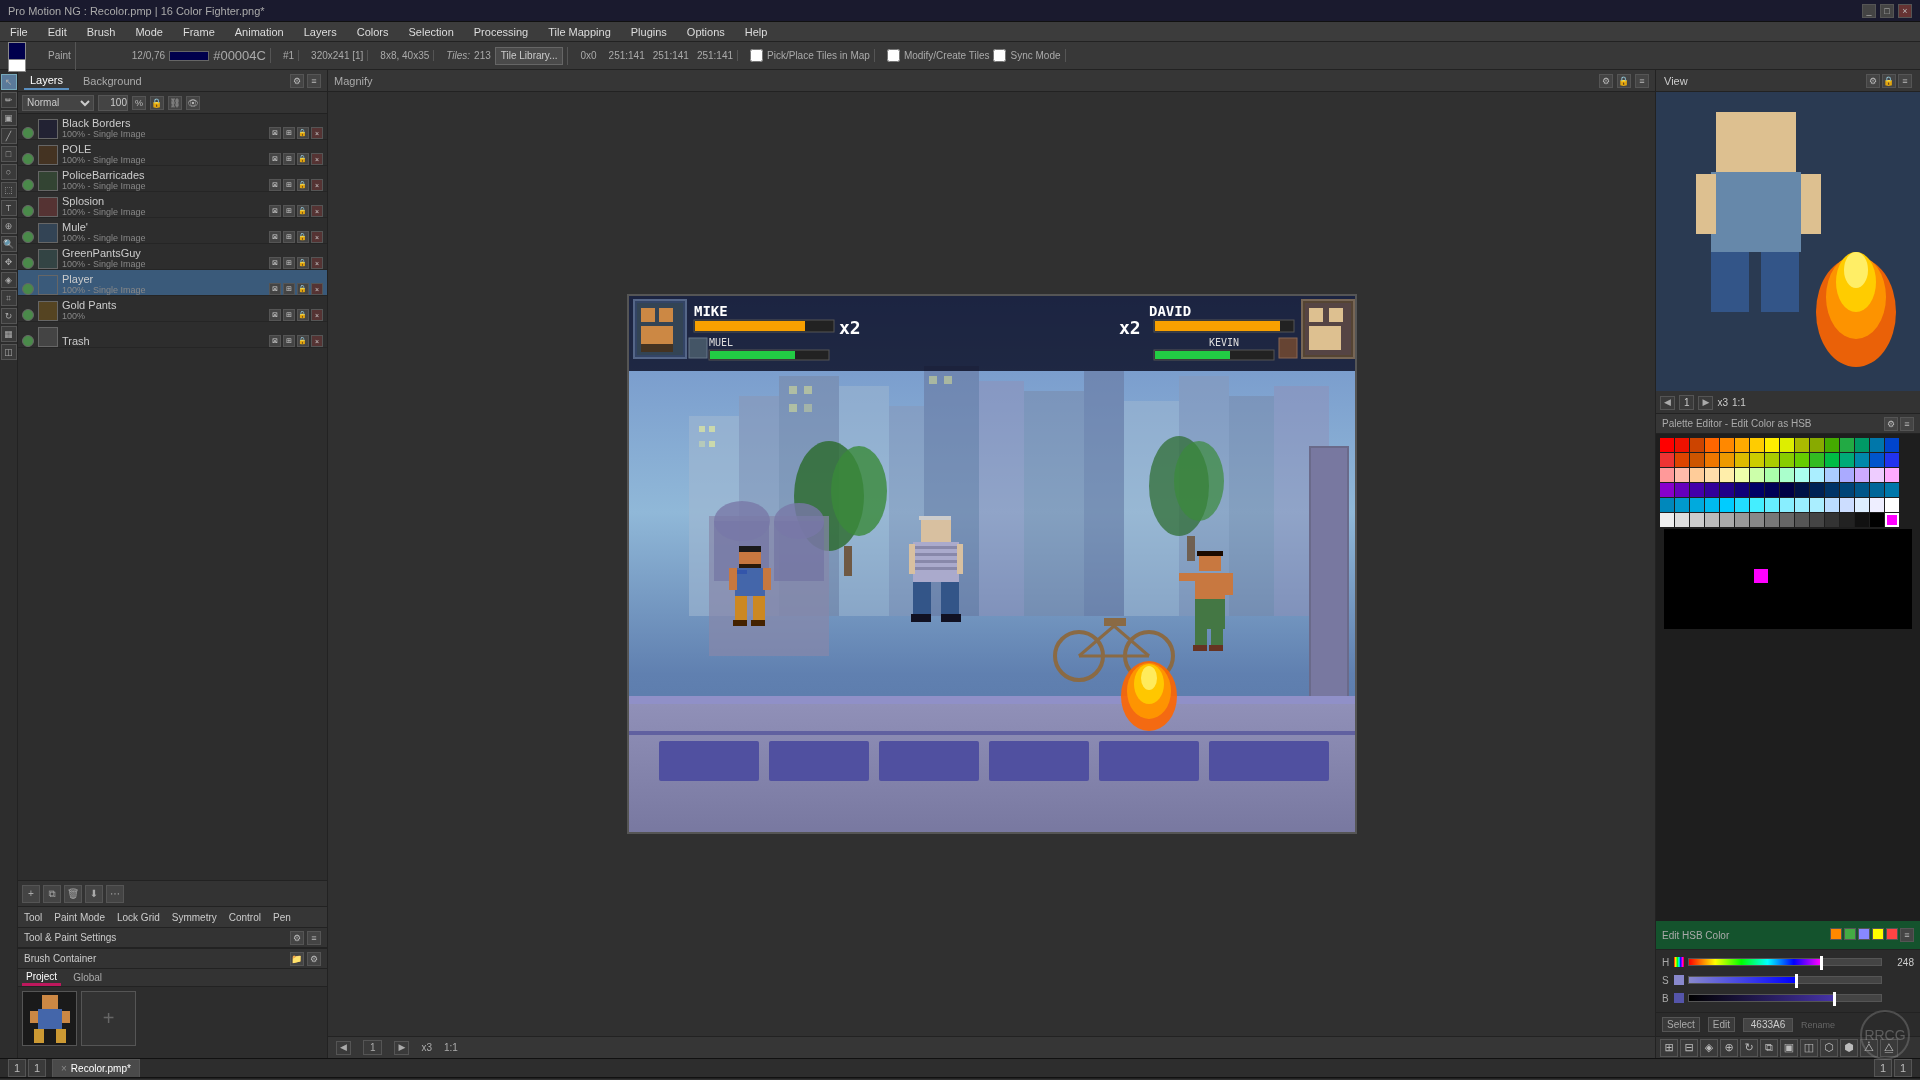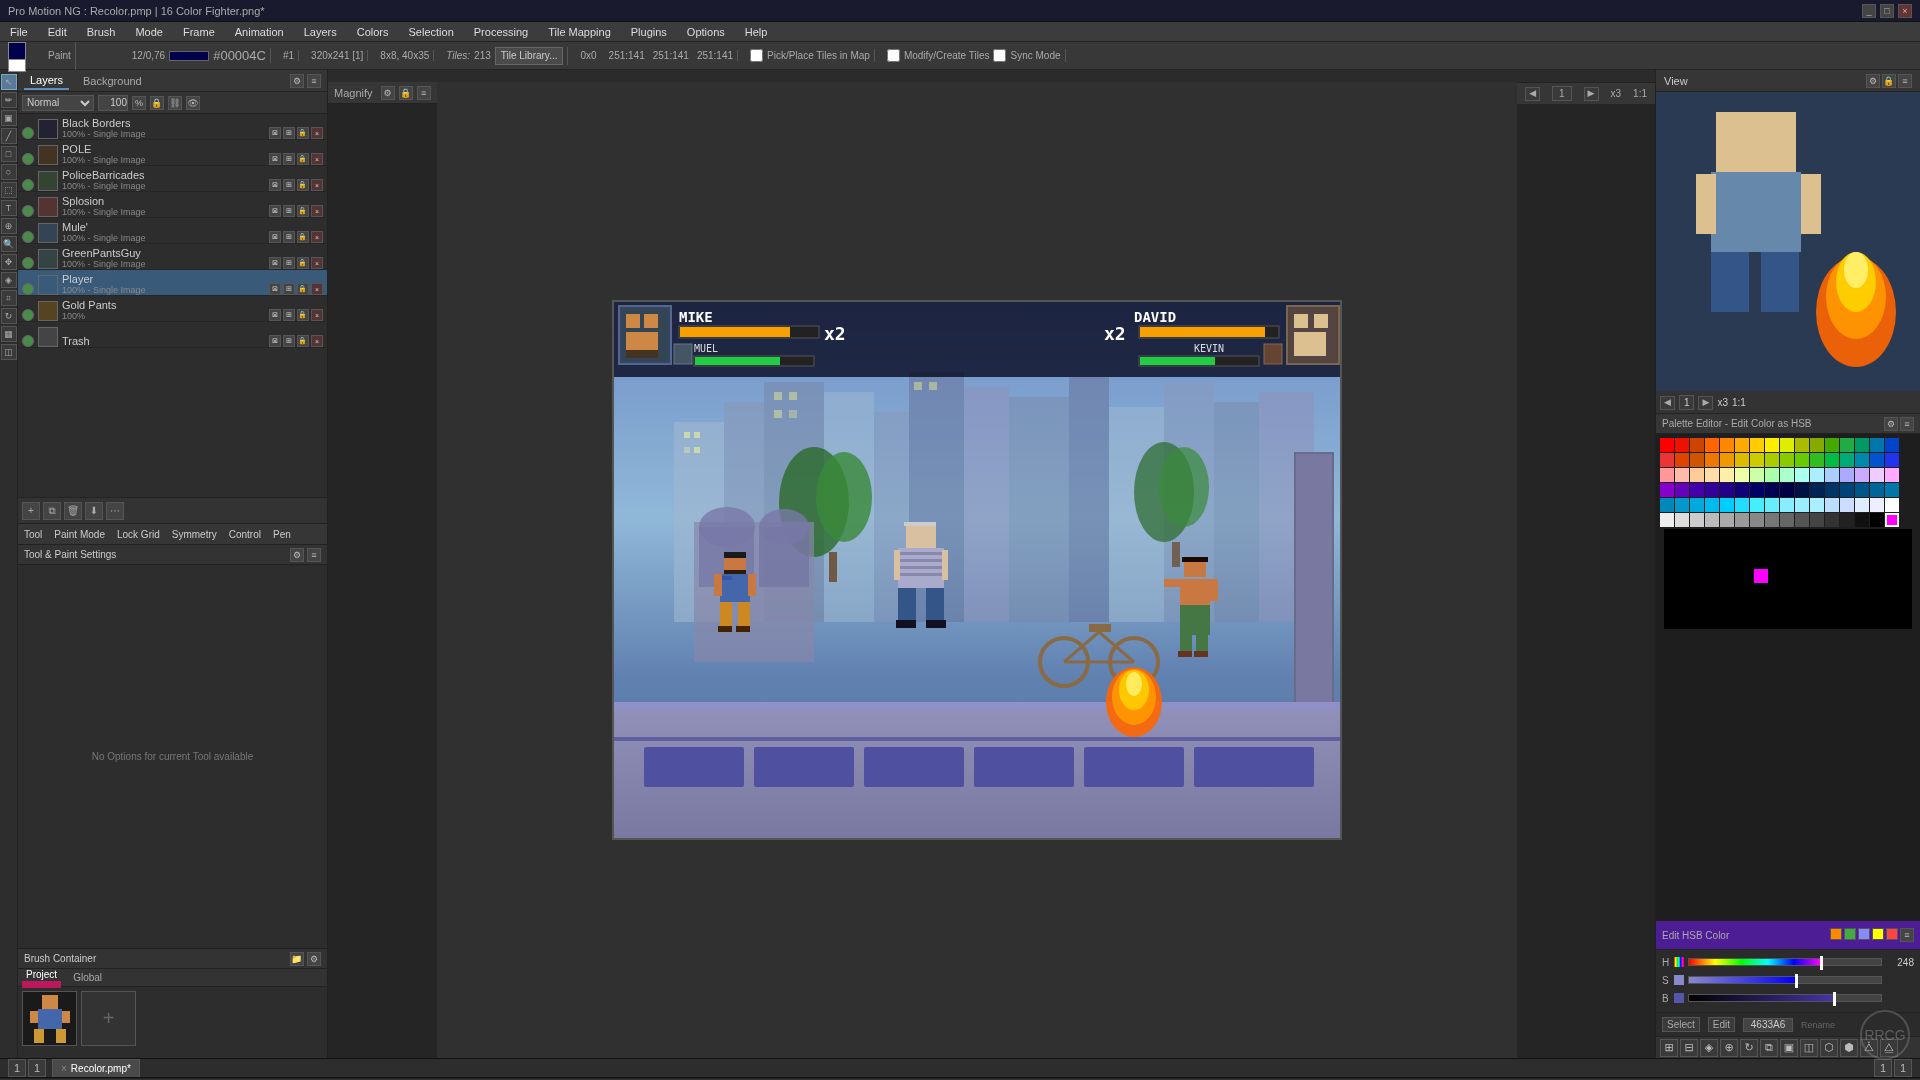--- a/index.html
+++ b/index.html
@@ -299,21 +299,21 @@
       gap: 8px;
       border-bottom: 1px solid #222;
       background: #333;
     }
     .brush-tab {
       font-size: 10px;
       color: #aaa;
       cursor: pointer;
       padding: 1px 4px;
     }
-    .brush-tab.active { color: #fff; border-bottom: 7px solid #be185d; }
+    .brush-tab.active { color: #fff; border-bottom: 3px solid #be185d; }
     #brush-body {
       display: flex;
       gap: 4px;
       padding: 4px;
     }
     .brush-preview {
       width: 55px; height: 55px;
       background: #1a1a1a;
       border: 1px solid #555;
       display: flex; align-items: center; justify-content: center;
@@ -325,24 +325,23 @@
       display: flex; align-items: center; justify-content: center;
       font-size: 20px;
       color: #666;
       cursor: pointer;
     }
 
     
     #center-area {
       flex: 1;
       display: flex;
-      flex-direction: row;
+      flex-direction: column;
       background: #252525;
       overflow: hidden;
-      margin-top: 12px;
     }
     #canvas-toolbar {
       height: 22px;
       background: #363636;
       display: flex;
       align-items: center;
       padding: 0 6px;
       gap: 8px;
       border-bottom: 1px solid #222;
       font-size: 11px;
@@ -457,21 +456,21 @@
       width: 14px; height: 14px;
       background: #ff00ff;
       position: absolute;
       top: 40px; left: 90px;
       cursor: pointer;
     }
 
     
     #hsb-header {
       height: 20px;
-      background: #4c1d95;
+      background: #14532d;
       display: flex;
       align-items: center;
       padding: 14px 6px;
       gap: 4px;
       border-bottom: 1px solid #222;
       font-size: 10px;
       justify-content: space-between;
     }
     #hsb-body {
       padding: 4px 6px;
@@ -906,23 +905,20 @@
       <span>Pen</span>
     </div>
 
     <div id="tool-paint-header">
       <span>Tool &amp; Paint Settings</span>
       <div style="margin-left:auto;display:flex;gap:3px;">
         <div class="icon-btn">⚙</div>
         <div class="icon-btn">≡</div>
       </div>
     </div>
-    <div id="tool-paint-body">
-      <span>No Options for current Tool available</span>
-    </div>
 
     <div id="brush-container">
       <div id="brush-header">
         <span>Brush Container</span>
         <div style="margin-left:auto;display:flex;gap:3px;">
           <div class="icon-btn">📁</div>
           <div class="icon-btn">⚙</div>
         </div>
       </div>
       <div id="brush-tabs">

